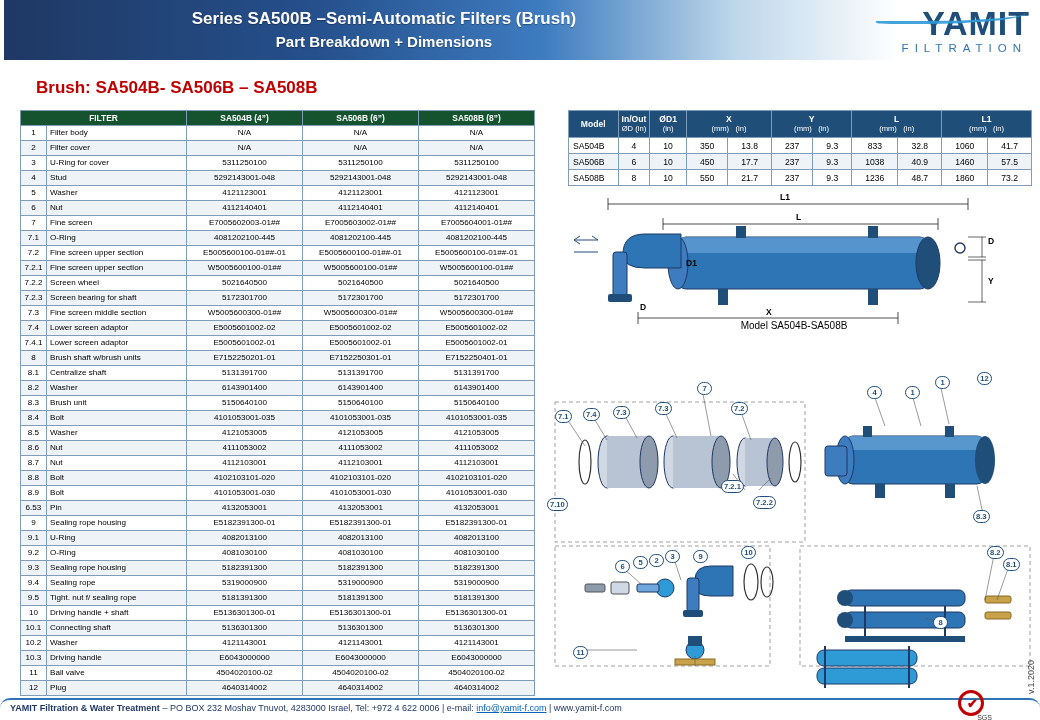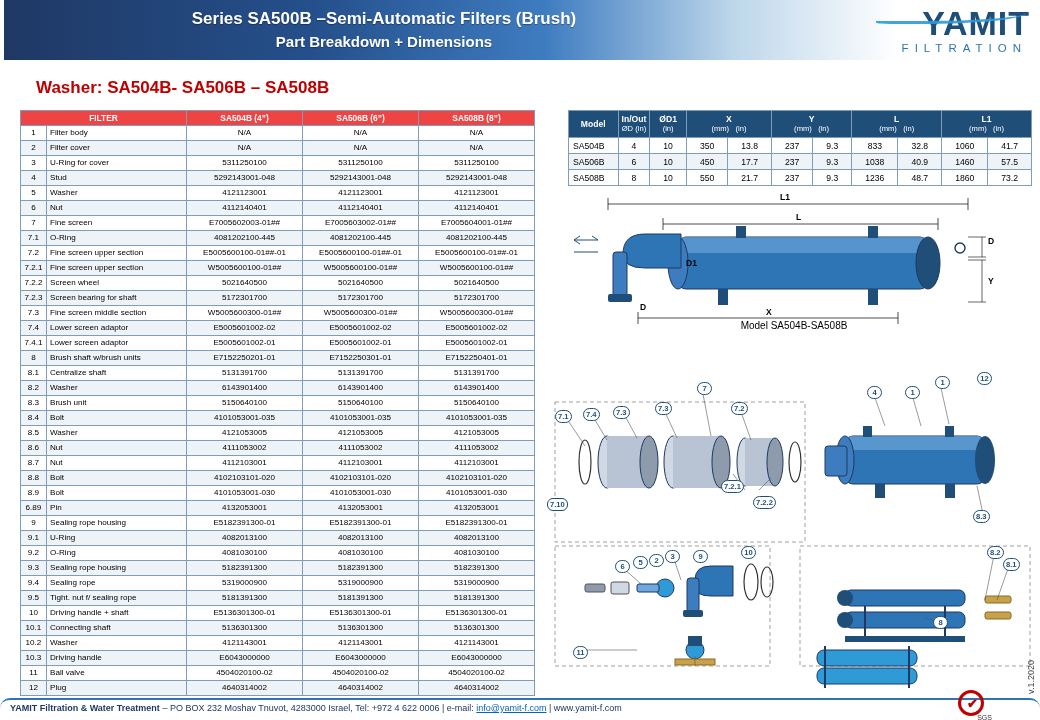--- a/index.html
+++ b/index.html
@@ -56,21 +56,21 @@
     position:absolute; left:20px; top:110px; width:515px;
     border-collapse:collapse; font-size:8.1px;
   }
   #parts-table th, #parts-table td {
     border:1px solid #7f9db9; padding:0 3px; height:14.6px; line-height:14px;
   }
   #parts-table thead th {
     background:#1f4e79; color:#fff; font-weight:bold; text-align:center;
     font-size:8.4px;
   }
-  #parts-table thead tr.sub th { background:#ef4444; }
+  #parts-table thead tr.sub th { background:#14532d; }
   #parts-table td.idx { width:26px; text-align:center; }
   #parts-table td.nm  { width:140px; text-align:left; }
   #parts-table td.val { text-align:center; }
   #parts-table tbody tr:nth-child(even) { background:#eef3f8; }
   #parts-table tbody tr:nth-child(odd)  { background:#ffffff; }
 
   
   #dim-table {
     position:absolute; left:568px; top:110px; width:364px;
     border-collapse:collapse; font-size:8.6px;
@@ -137,21 +137,21 @@
 <div id="header">
   <div id="header-title">Series SA500B –Semi-Automatic  Filters (Brush)</div>
   <div id="header-sub">Part Breakdown + Dimensions</div>
   <div id="logo-wrap">
     <div id="logo-swoosh"></div>
     <div id="logo-text">YAMIT</div>
     <div id="logo-sub">FILTRATION</div>
   </div>
 </div>
 
-<div id="model-title">Washer: SA504B- SA506B – SA508B</div>
+<div id="model-title">Brush: SA504B- SA506B – SA508B</div>
 
 <table id="parts-table">
   <thead>
     <tr class="sub">
       <th colspan="2">FILTER</th>
       <th>SA504B (4”)</th>
       <th>SA506B (6”)</th>
       <th>SA508B (8”)</th>
     </tr>
   </thead>
@@ -325,21 +325,21 @@
         <td class="val">4102103101-020</td>
       </tr>
       <tr>
         <td class="idx">8.9</td>
         <td class="nm">Bolt</td>
         <td class="val">4101053001-030</td>
         <td class="val">4101053001-030</td>
         <td class="val">4101053001-030</td>
       </tr>
       <tr>
-        <td class="idx">6.89</td>
+        <td class="idx">6.53</td>
         <td class="nm">Pin</td>
         <td class="val">4132053001</td>
         <td class="val">4132053001</td>
         <td class="val">4132053001</td>
       </tr>
       <tr>
         <td class="idx">9</td>
         <td class="nm">Sealing rope housing</td>
         <td class="val">E5182391300-01</td>
         <td class="val">E5182391300-01</td>
@@ -628,21 +628,21 @@
 
   
   <div class="bub" style="left:10px;  top:60px;">7.1</div>
   <div class="bub" style="left:38px;  top:58px;">7.4</div>
   <div class="bub" style="left:68px;  top:56px;">7.3</div>
   <div class="bub" style="left:110px; top:52px;">7.3</div>
   <div class="bub" style="left:152px; top:32px;">7</div>
   <div class="bub" style="left:186px; top:52px;">7.2</div>
   <div class="bub" style="left:176px; top:130px;">7.2.1</div>
   <div class="bub" style="left:208px; top:146px;">7.2.2</div>
-  <div class="bub" style="left:2px;   top:148px;border-radius:6px;">7.10</div>
+  <div class="bub" style="left:2px;   top:148px;">7.10</div>
   <div class="bub" style="left:322px; top:36px;">4</div>
   <div class="bub" style="left:360px; top:36px;">1</div>
   <div class="bub" style="left:432px; top:22px;">12</div>
   <div class="bub" style="left:390px; top:26px;">1</div>
   <div class="bub" style="left:428px; top:160px;">8.3</div>
   <div class="bub" style="left:442px; top:196px;">8.2</div>
   <div class="bub" style="left:458px; top:208px;">8.1</div>
   <div class="bub" style="left:388px; top:266px;">8</div>
   <div class="bub" style="left:70px;  top:210px;">6</div>
   <div class="bub" style="left:88px;  top:206px;">5</div>

